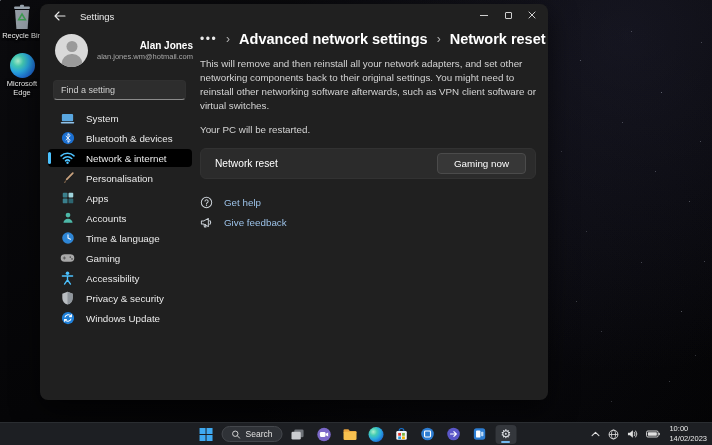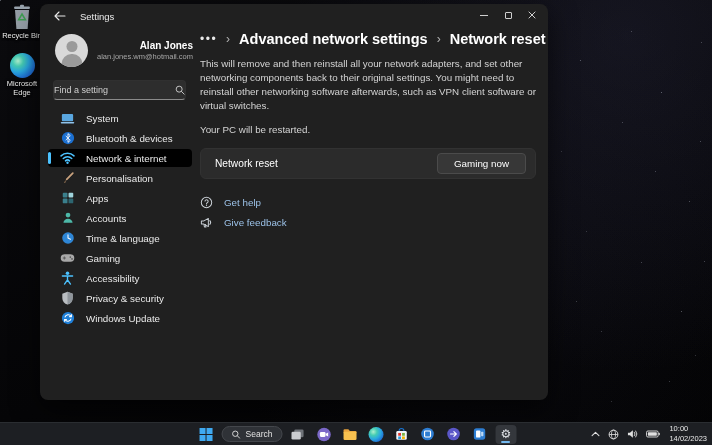--- a/index.html
+++ b/index.html
@@ -44,21 +44,21 @@
 
   
   .sidebar{ position:absolute; left:0; top:24px; width:160px; bottom:0; }
   .user{ display:flex; align-items:center; margin:6px 0 0 15px; gap:9px; cursor:pointer;}
   .avatar{ width:33px; height:33px; border-radius:50%; background:#d9d9d9; position:relative; overflow:hidden; flex:0 0 auto;}
   .avatar::before{ content:""; position:absolute; left:50%; top:7px; transform:translateX(-50%); width:11px; height:11px; border-radius:50%; background:#9a9a9a; }
   .avatar::after{ content:""; position:absolute; left:50%; top:20px; transform:translateX(-50%); width:21px; height:13px; border-radius:10px 10px 0 0; background:#9a9a9a; }
   .user-name{ font-size:10px; font-weight:700; color:#fff; line-height:1.3;text-align:right;}
   .user-email{ font-size:7.5px; color:#a6a6a6; line-height:1.3;}
   .searchbox{ margin:13px 14px 0 13px; height:20px; background:#2d2d2d; border:1px solid #303030; border-bottom:1px solid #8a8a8a;
-    border-radius:4px; display:flex; align-items:center; padding:0 0; }
+    border-radius:4px; display:flex; align-items:center; padding:0 7px; }
   .searchbox input{ flex:1; background:transparent; border:none; outline:none; color:#e8e8e8; font-size:9px; font-family:inherit;}
   .searchbox input::placeholder{ color:#cfcfcf; }
   .nav{ margin-top:9px; }
   .navrow{ position:relative; display:flex; align-items:center; gap:11px; height:18px; margin:2px 8px 0 8px;
     border-radius:4px; padding-left:12px; cursor:pointer; }
   .navrow.selected{ background:#000000; }
   .navrow.selected::before{ content:""; position:absolute; left:0; top:3px; width:3px; height:12px; border-radius:2px; background:#4cc2ff; }
   .navrow .nicon{ width:15px; height:15px; flex:0 0 auto; display:flex; align-items:center; justify-content:center;}
   .navrow .nlabel{ font-size:9.8px; color:#eaeaea; white-space:nowrap; }
 

